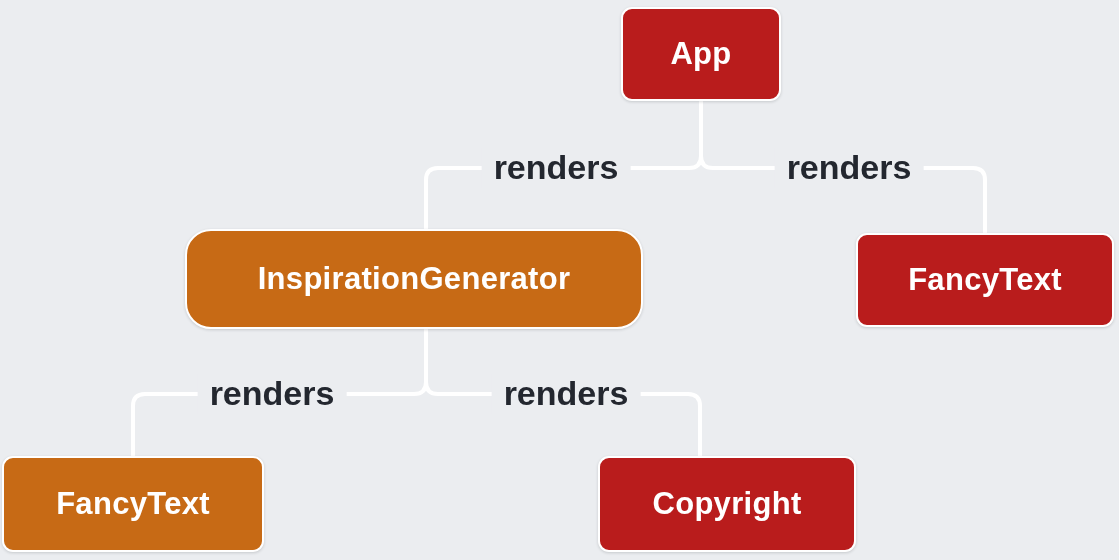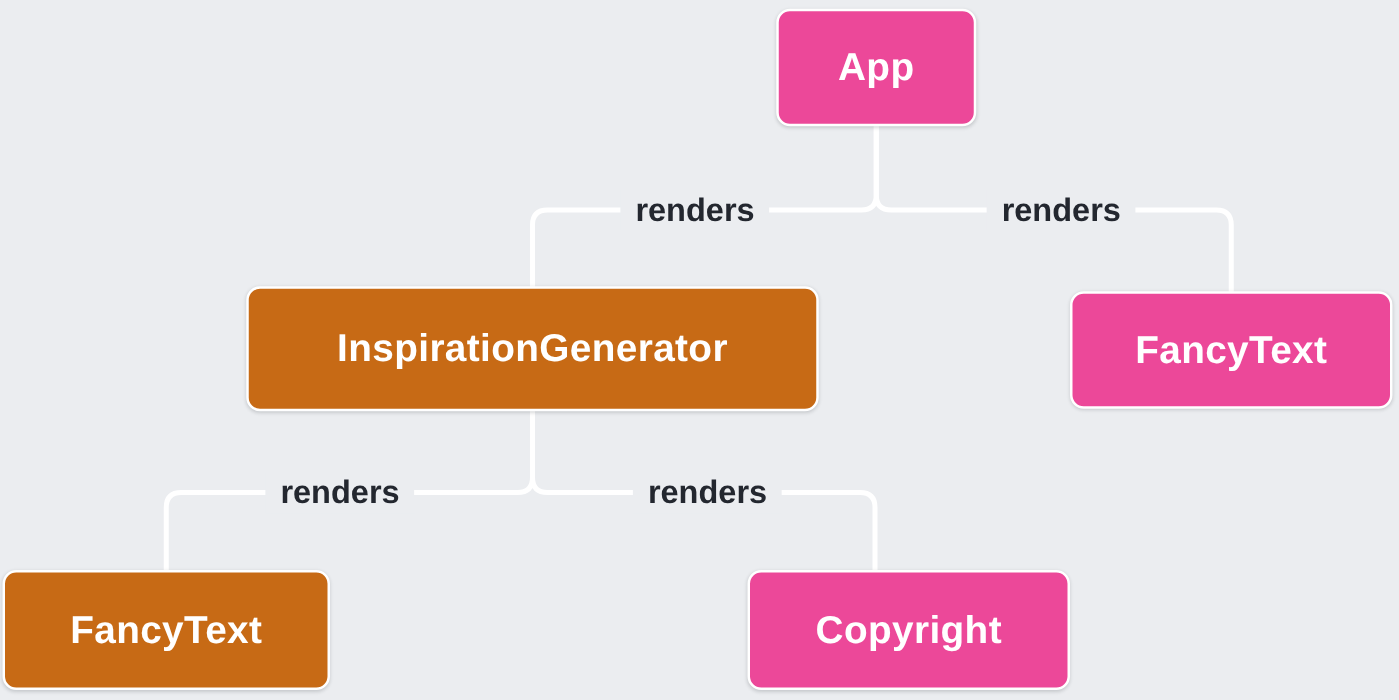--- a/index.html
+++ b/index.html
@@ -34,35 +34,35 @@
     justify-content: center;
     border-radius: 11px;
     border: 2px solid #ffffff;
     box-sizing: border-box;
     color: #ffffff;
     font-size: 31px;
     font-weight: 600;
     letter-spacing: 0.3px;
     box-shadow: 0 1px 3px rgba(35, 39, 47, 0.18);
   }
-  .node-dark   { background: #ec4899; }
+  .node-dark   { background: #b91c1c; }
   .node-orange { background: #c76a15; }
 
   .node-app          { left: 621px; top: 7px;   width: 160px; height: 94px; }
-  .node-ig           { left: 197px; top: 229px; width: 458px; height: 100px; }
+  .node-ig           { left: 185px; top: 229px; width: 458px; height: 100px; border-radius: 26px; }
   .node-fancy-top    { left: 856px; top: 233px; width: 258px; height: 94px; }
   .node-fancy-bottom { left: 2px;   top: 456px; width: 262px; height: 96px; }
   .node-copyright    { left: 598px; top: 456px; width: 258px; height: 96px; }
 
   .edge-label {
     position: absolute;
     transform: translate(-50%, -50%);
     background: #ebedf0;
     color: #23272f;
-    font-size: 26px;
+    font-size: 34px;
     font-weight: 700;
     padding: 2px 12px;
     white-space: nowrap;
     line-height: 1.1;
   }
   .edge-label-1 { left: 556px; top: 168px; }
   .edge-label-2 { left: 849px; top: 168px; }
   .edge-label-3 { left: 272px; top: 394px; }
   .edge-label-4 { left: 566px; top: 394px; }
 </style>

